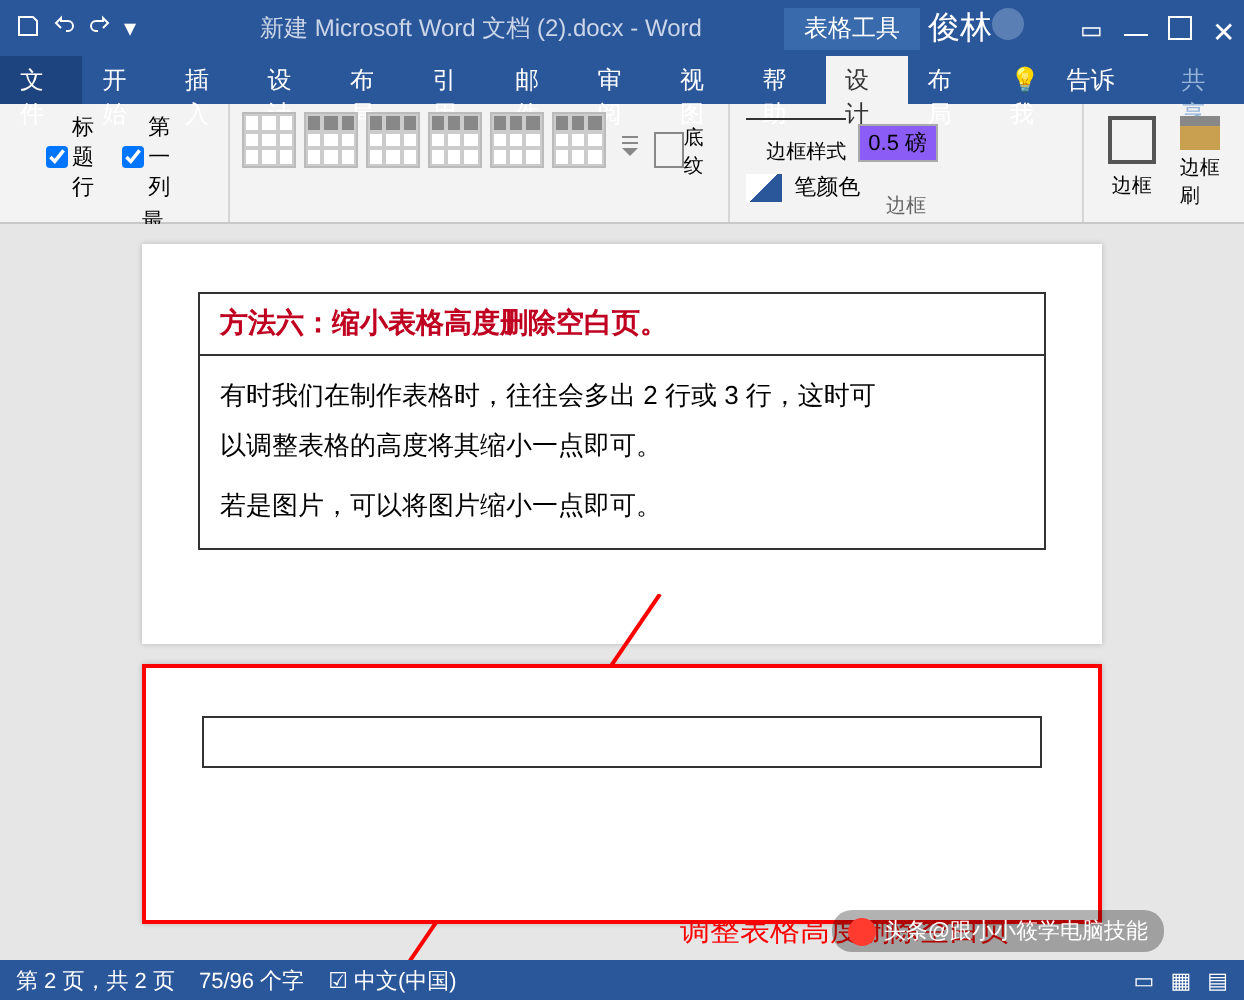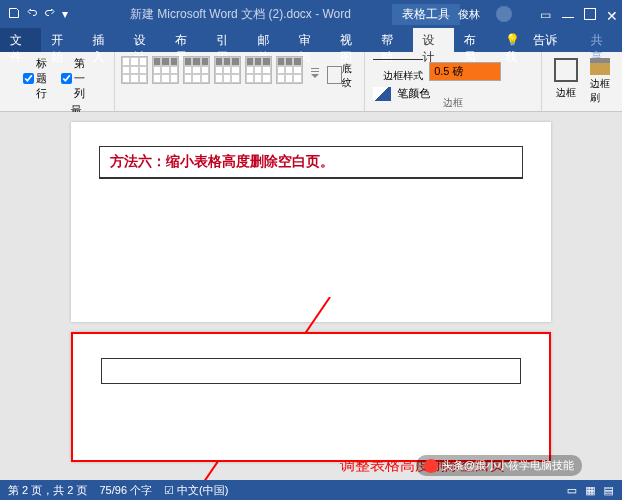--- a/index.html
+++ b/index.html
@@ -2,21 +2,21 @@
 <html><head>
 <meta charset="utf-8">
 <style>
 *{box-sizing:border-box;margin:0;padding:0;font-family:"Microsoft YaHei","SimSun",sans-serif}
 body{width:622px;height:500px;background:#e6e6e6;overflow:hidden;position:relative;font-size:12px}
 .titlebar{height:28px;background:#2a569a;display:flex;align-items:center;color:#fff;position:relative}
 .titlebar .left{display:flex;align-items:center;gap:6px;padding-left:8px}
 .titlebar .left svg{width:12px;height:12px;fill:#fff}
 .titlebar .title{position:absolute;left:130px;color:#cbd6e8;font-size:12px}
 .titlebar .tools{position:absolute;left:392px;background:#396aab;padding:2px 10px;font-size:12px}
-.titlebar .user{position:absolute;right:110px;font-size:11px;display:flex;align-items:flex-end;gap:16px}
+.titlebar .user{position:absolute;right:110px;font-size:16px;display:flex;align-items:flex-start;gap:0}
 .titlebar .win{position:absolute;right:4px;display:flex;gap:10px;align-items:center}
 .titlebar .win span{width:12px;height:12px;display:inline-block;border:1px solid #fff}
 .menubar{height:24px;background:#2a569a;display:flex;align-items:stretch;color:#fff}
 .menubar span{padding:4px 10px;font-size:12px}
 .menubar .active{background:#f3f3f3;color:#333}
 .ribbon{height:60px;background:#f3f3f3;border-bottom:1px solid #c8c8c8;display:flex}
 .grp{border-right:1px solid #d6d6d6;padding:2px 6px;position:relative;font-size:11px}
 .grp .lbl{position:absolute;bottom:1px;left:0;right:0;text-align:center;color:#666;font-size:10px}
 .chkrow{display:flex;gap:8px;margin:2px 17px}
 .chkrow label{display:flex;align-items:center;gap:2px;font-size:11px;cursor:pointer}
@@ -26,21 +26,21 @@
 .tcell div{border:.5px solid #ccc}
 .tcell.h div:nth-child(-n+3){background:#888}
 .drop{display:flex;flex-direction:column;justify-content:center;gap:2px;padding:0 4px}
 .drop span{width:8px;height:1px;background:#888;display:block}
 .shade{display:flex;flex-direction:row;align-items:center;padding-top:4px}
 .shade .bucket{width:18px;height:18px;border:1px solid #888;position:relative}
 .btxt{font-size:10px;margin-top:2px}
 .bdrsec{padding:4px 8px;width:200px}
 .brow{display:flex;align-items:center;gap:6px;margin:3px 0;font-size:11px}
 .bsample{width:50px;height:10px;border-top:1px solid #333}
-.bwidth{width:72px;border:1px solid #aaa;padding:1px 4px;background:#f97316}
+.bwidth{width:40px;border:1px solid #aaa;padding:1px 4px;background:#8b5cf6}
 .pen{width:18px;height:14px;background:linear-gradient(135deg,#fff 50%,#2a569a 50%)}
 .bdrbtns{display:flex;flex-direction:column;align-items:center;padding:4px 6px}
 .bdrbox{width:24px;height:24px;border:2px solid #555;margin-bottom:2px}
 .page-area{position:absolute;top:112px;bottom:20px;left:0;right:0;background:#e6e6e6;overflow:hidden}
 .page{background:#fff;margin:10px auto;width:480px;box-shadow:0 0 3px rgba(0,0,0,.2);position:relative}
 .page1{height:200px;padding:24px 28px}
 .page2{height:130px;padding:24px 28px;border:2px solid #ff0000}
 .tbl{border:1px solid #333;width:100%}
 .thdr{border-bottom:1px solid #333;padding:6px 10px;color:#c00020;font-weight:bold;font-size:14px;font-family:"KaiTi","STKaiti",serif}
 .tbody{padding:8px 10px;font-size:13px;line-height:1.9;font-family:"KaiTi","STKaiti",serif}
@@ -235,20 +235,25 @@
       <div style="width:20px;height:22px;background:linear-gradient(180deg,#888 30%,#c8a050 30%)"></div>
       <span class="btxt">边框刷</span>
     </div>
   </div>
 </div>
 
 <div class="page-area">
   <div class="page page1">
     <div class="tbl">
       <div class="thdr">方法六：缩小表格高度删除空白页。</div>
+      <div class="tbody">
+        <div>有时我们在制作表格时，往往会多出 2 行或 3 行，这时可</div>
+        <div>以调整表格的高度将其缩小一点即可。</div>
+        <div style="margin-top:6px">若是图片，可以将图片缩小一点即可。</div>
+      </div>
     </div>
   </div>
   <svg class="arrow-svg" width="220" height="230">
     <defs>
         <marker id="ah" markerWidth="10" markerHeight="10" refX="8" refY="3" orient="auto">
           <path d="M0,0 L0,6 L9,3 z" fill="#ff0000"></path>
         </marker>
       </defs>
     <line x1="180" y1="0" x2="30" y2="220" stroke="#ff0000" stroke-width="2" marker-end="url(#ah)"></line>
   </svg>

